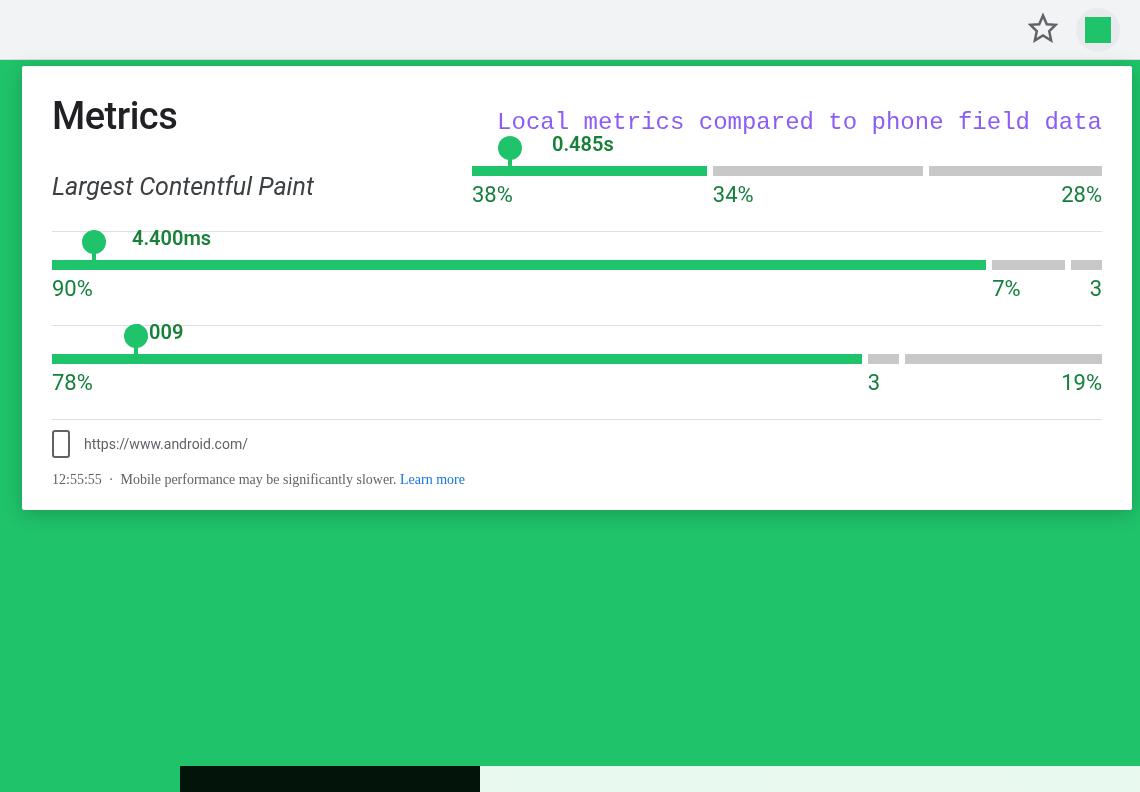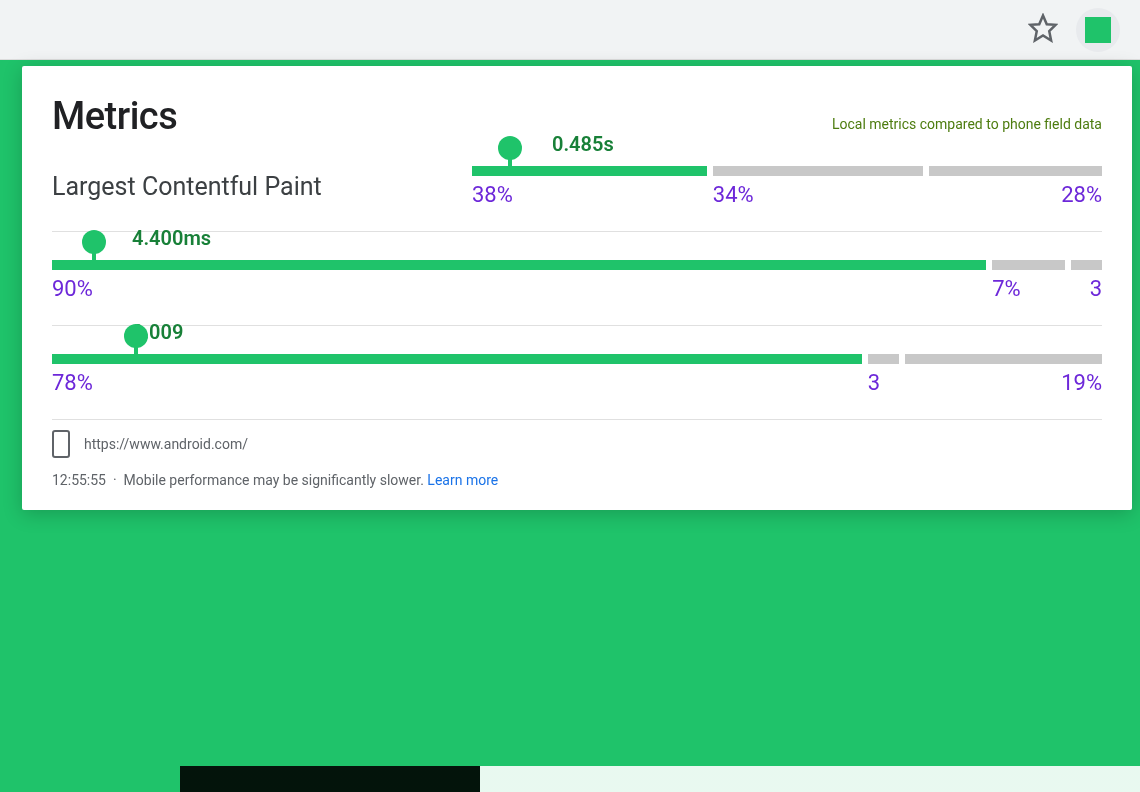--- a/index.html
+++ b/index.html
@@ -63,35 +63,37 @@
       justify-content: space-between;
       align-items: baseline;
     }
     .title {
       font-size: 38px;
       font-weight: 500;
       color: #202124;
       letter-spacing: -0.5px;
     }
     .subtitle {
-      font-size: 14px;
-      color: #4d7c0f;
+      font-size: 24px;
+      color: #8b5cf6;
+      font-family: Liberation Mono, monospace;
     }
     .metric-row {
       display: flex;
       align-items: center;
       padding: 28px 0 24px 0;
       border-bottom: 1px solid #e0e0e0;
     }
     .metric-row:last-of-type { border-bottom: none; padding-bottom: 30px; }
     .metric-label {
       width: 420px;
       font-size: 25px;
       color: #3c4043;
       flex-shrink: 0;
+      font-style: italic;
     }
     .metric-viz {
       flex: 1;
       position: relative;
     }
     .metric-value {
       font-size: 20px;
       font-weight: 600;
       color: #188038;
       position: absolute;
@@ -106,21 +108,21 @@
     }
     .seg { height: 100%; }
     .seg-good { background: #1fc36a; }
     .seg-ni   { background: #c8c8c8; }
     .seg-poor { background: #c8c8c8; }
     .dist-labels {
       display: flex;
       gap: 6px;
       margin-top: 6px;
       font-size: 22px;
-      color: #6d28d9;
+      color: #15803d;
     }
     .dist-labels .lab { position: relative; }
     .lab-good  { text-align: left; }
     .lab-ni    { text-align: left; }
     .lab-poor  { text-align: right; }
     .marker {
       position: absolute;
       top: -30px;
       width: 24px;
       height: 24px;
@@ -147,21 +149,21 @@
       align-items: center;
       gap: 14px;
       margin-bottom: 14px;
     }
     .device-icon {
       width: 18px; height: 28px;
       border: 2px solid #5f6368;
       border-radius: 3px;
       position: relative;
     }
-    .footer-line { color: #5f6368; }
+    .footer-line { color: #5f6368; font-family: Liberation Serif, serif; }
     .learn-link { color: #1a73e8; cursor: pointer; }
   </style>
 </head>
 <body>
 
 <div class="browser-bar">
   <span class="star-icon">
     <svg width="30" height="30" viewBox="0 0 24 24" fill="none" stroke="#5f6368" stroke-width="2">
       <polygon points="12,2 15,9 22,9.5 17,14.5 18.5,22 12,18 5.5,22 7,14.5 2,9.5 9,9"></polygon>
     </svg>

